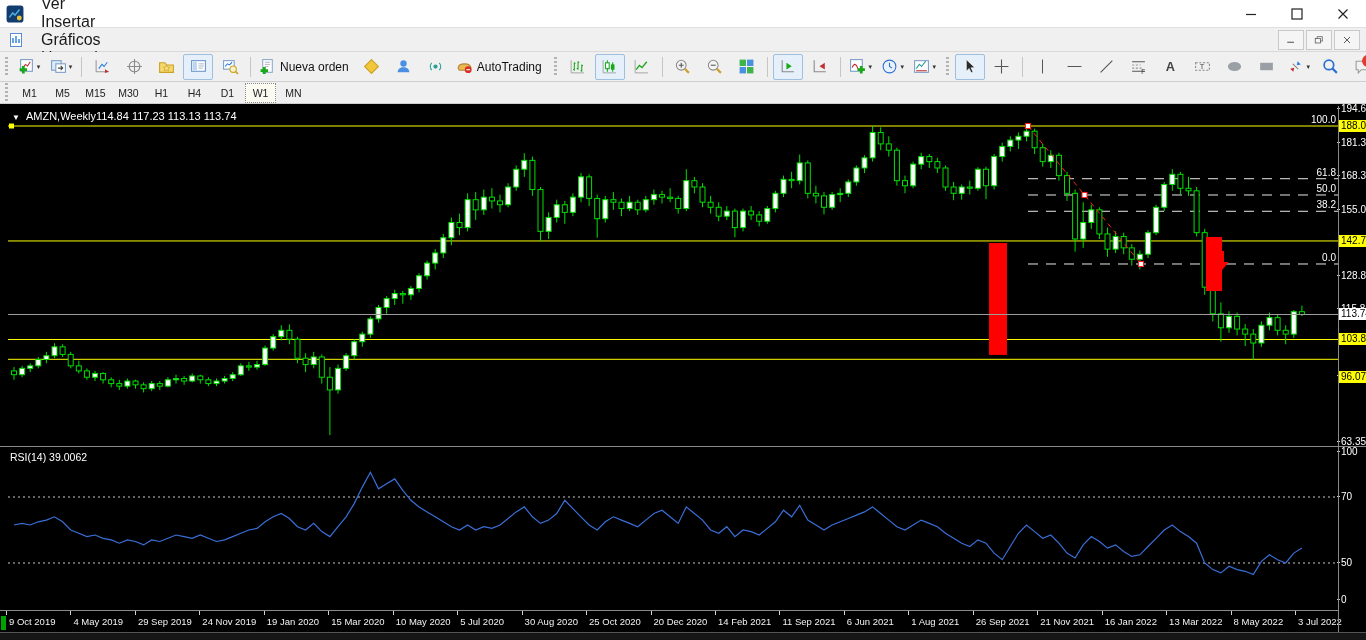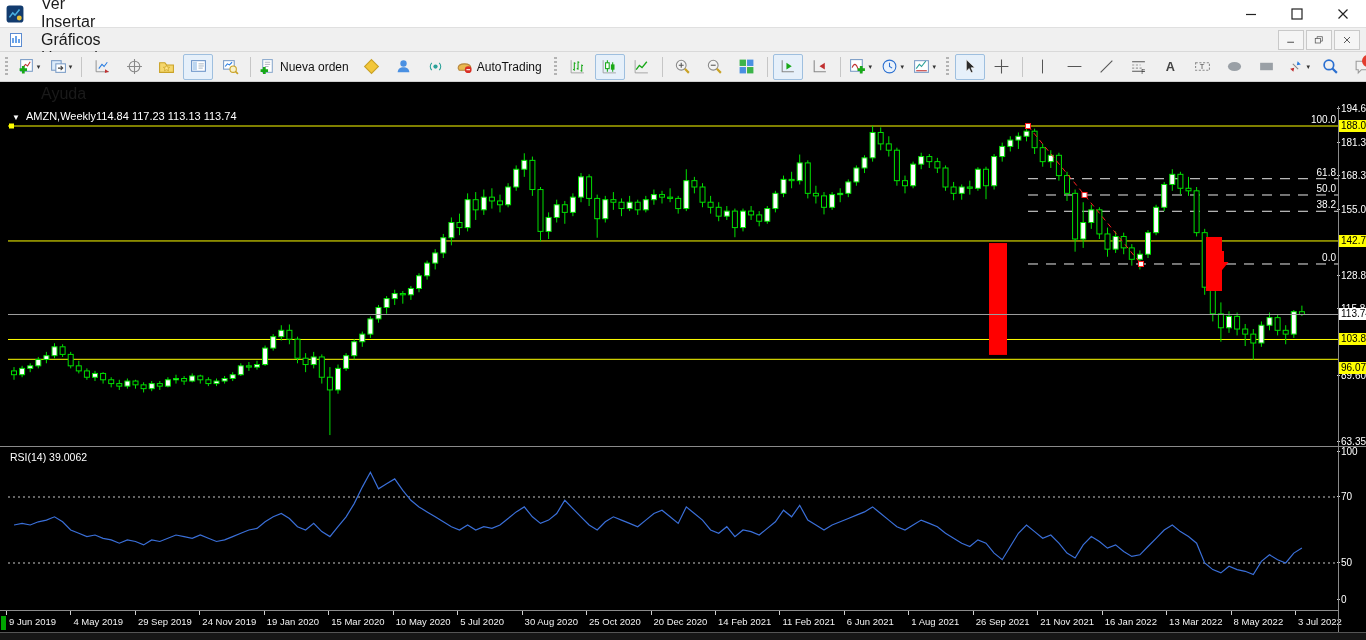--- a/index.html
+++ b/index.html
@@ -437,20 +437,32 @@
       <span class="btn">
         <span style="display: flex;">
           <svg viewBox="0 0 16 16">
             <path d="M2 3h12v8H7l-3 3v-3H2z" fill="#f2f2f2" stroke="#9a9a9a"></path>
           </svg>
         </span>
         <span class="badge">1</span>
       </span>
     </div>
 
+  <div id="tfbar">
+      <span class="grip"></span>
+      <span class="tfb">M1</span>
+      <span class="tfb">M5</span>
+      <span class="tfb">M15</span>
+      <span class="tfb">M30</span>
+      <span class="tfb">H1</span>
+      <span class="tfb">H4</span>
+      <span class="tfb">D1</span>
+      <span class="tfb sel">W1</span>
+      <span class="tfb">MN</span>
+    </div>
 
   <div id="chart">
     <div id="svgwrap">
         <svg width="1366" height="536" viewBox="0 0 1366 536">
           <line x1="8" y1="22" x2="1338" y2="22" stroke="#ffff00" stroke-width="1"></line>
           <line x1="8" y1="136.95418000000006" x2="1338" y2="136.95418000000006" stroke="#ffff00" stroke-width="1"></line>
           <line x1="8" y1="235.47184000000004" x2="1338" y2="235.47184000000004" stroke="#ffff00" stroke-width="1"></line>
           <line x1="8" y1="255.30727000000007" x2="1338" y2="255.30727000000007" stroke="#ffff00" stroke-width="1"></line>
           <rect x="9" y="19.5" width="5" height="5" fill="#ffff00"></rect>
           <line x1="1028" y1="74.70847" x2="1338" y2="74.70847" stroke="#e8e8e8" stroke-width="1" stroke-dasharray="10,8"></line>
@@ -796,33 +808,33 @@
         <div class="atick" style="top: 65.969px;">168.35</div>
         <div class="atick" style="top: 99.7045px;">155.05</div>
         <div class="atick" style="top: 166.288px;">128.80</div>
         <div class="atick" style="top: 199.135px;">115.85</div>
         <div class="atick" style="top: 265.718px;">89.60</div>
         <div class="atick" style="top: 299.454px; margin-left: 32px;">76.30</div>
         <div class="atick" style="top: 332.302px;">63.35</div>
         <div class="ahl" style="top: 16px;">188.05</div>
         <div class="ahl" style="top: 130.954px;">142.73</div>
         <div class="ahl" style="top: 229.472px;">103.89</div>
-        <div class="ahl" style="top: 258px;">96.07</div>
+        <div class="ahl" style="top: 267px;">96.07</div>
         <div class="acur" style="top: 204.487px;">113.74</div>
         <div class="fibl" style="top: 10px;">100.0</div>
         <div class="fibl" style="top: 62.7085px;">61.8</div>
         <div class="fibl" style="top: 78.9928px;">50.0</div>
         <div class="fibl" style="top: 95.2771px;">38.2</div>
         <div class="fibl" style="top: 147.986px;">0.0</div>
         <div class="atick" style="top: 342px;">100</div>
         <div class="atick" style="top: 387px;">70</div>
         <div class="atick" style="top: 453px;">50</div>
         <div class="atick" style="top: 490px;">0</div>
         <div class="dtick" style="left: 6px;"></div>
-        <div class="dlab" style="top: 512px; left: 9px;">9 Jun 2019</div>
+        <div class="dlab" style="top: 512px; left: 9px;">9 Oct 2019</div>
         <div class="dtick" style="left: 70.45px;"></div>
         <div class="dlab" style="top: 512px; left: 73.45px;">4 May 2019</div>
         <div class="dtick" style="left: 134.9px;"></div>
         <div class="dlab" style="top: 512px; left: 137.9px;">29 Sep 2019</div>
         <div class="dtick" style="left: 199.35px;"></div>
         <div class="dlab" style="top: 512px; left: 202.35px;">24 Nov 2019</div>
         <div class="dtick" style="left: 263.8px;"></div>
         <div class="dlab" style="top: 512px; left: 266.8px;">19 Jan 2020</div>
         <div class="dtick" style="left: 328.25px;"></div>
         <div class="dlab" style="top: 512px; left: 331.25px;">15 Mar 2020</div>
@@ -832,21 +844,21 @@
         <div class="dlab" style="top: 512px; left: 460.15px;">5 Jul 2020</div>
         <div class="dtick" style="left: 521.6px;"></div>
         <div class="dlab" style="top: 512px; left: 524.6px;">30 Aug 2020</div>
         <div class="dtick" style="left: 586.05px;"></div>
         <div class="dlab" style="top: 512px; left: 589.05px;">25 Oct 2020</div>
         <div class="dtick" style="left: 650.5px;"></div>
         <div class="dlab" style="top: 512px; left: 653.5px;">20 Dec 2020</div>
         <div class="dtick" style="left: 714.95px;"></div>
         <div class="dlab" style="top: 512px; left: 717.95px;">14 Feb 2021</div>
         <div class="dtick" style="left: 779.4px;"></div>
-        <div class="dlab" style="top: 512px; left: 782.4px;">11 Feb 2021</div>
+        <div class="dlab" style="top: 512px; left: 782.4px;">11 Sep 2021</div>
         <div class="dtick" style="left: 843.85px;"></div>
         <div class="dlab" style="top: 512px; left: 846.85px;">6 Jun 2021</div>
         <div class="dtick" style="left: 908.3px;"></div>
         <div class="dlab" style="top: 512px; left: 911.3px;">1 Aug 2021</div>
         <div class="dtick" style="left: 972.75px;"></div>
         <div class="dlab" style="top: 512px; left: 975.75px;">26 Sep 2021</div>
         <div class="dtick" style="left: 1037.2px;"></div>
         <div class="dlab" style="top: 512px; left: 1040.2px;">21 Nov 2021</div>
         <div class="dtick" style="left: 1101.65px;"></div>
         <div class="dlab" style="top: 512px; left: 1104.65px;">16 Jan 2022</div>

